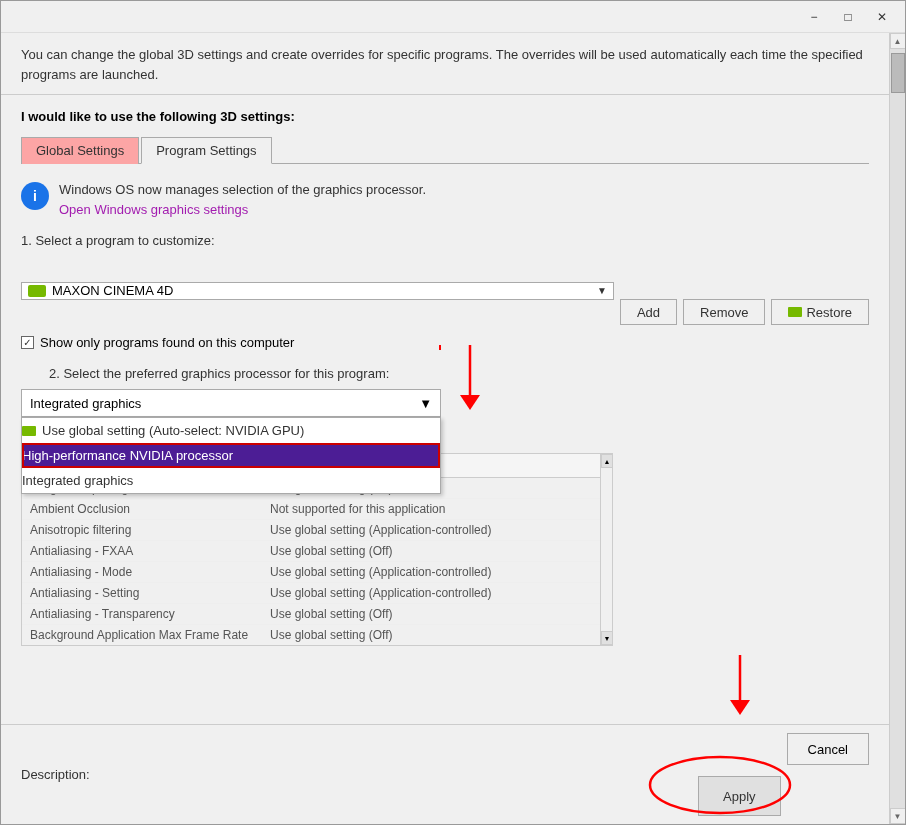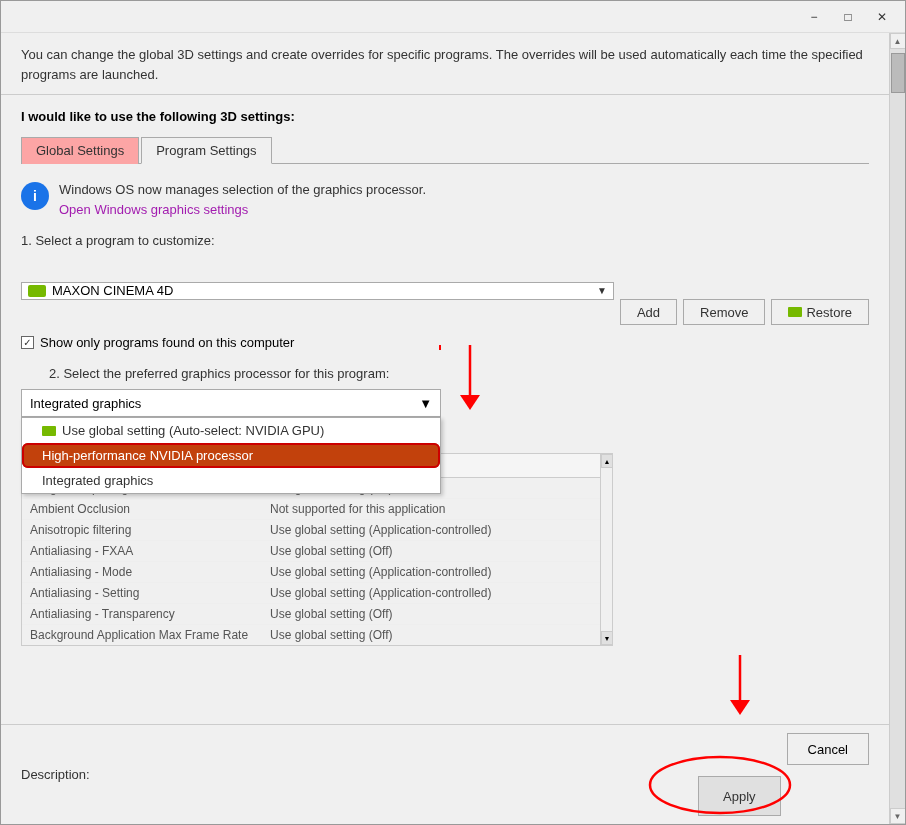--- a/index.html
+++ b/index.html
@@ -232,31 +232,30 @@
       position: absolute;
       top: 28px;
       left: 0;
       width: 420px;
       background: white;
       border: 1px solid #aaa;
       z-index: 10;
       box-shadow: 2px 2px 4px rgba(0,0,0,0.2);
     }
     .dropdown-item {
-      padding: 5px 20px;
+      padding: 5px 0;
       cursor: pointer;
       font-size: 13px;
       color: #333;
       display: flex;
       align-items: center;
       gap: 6px;
-      border-radius: 6px;
     }
     .dropdown-item.selected {
-      background: #c2410c;
+      background: #4c1d95;
       color: white;
     }
     .dropdown-item.selected { outline: 2px solid #cc0000; }
     .small-nvidia {
       width: 14px;
       height: 10px;
       background: #76b900;
       border-radius: 1px;
       flex-shrink: 0;
     }

